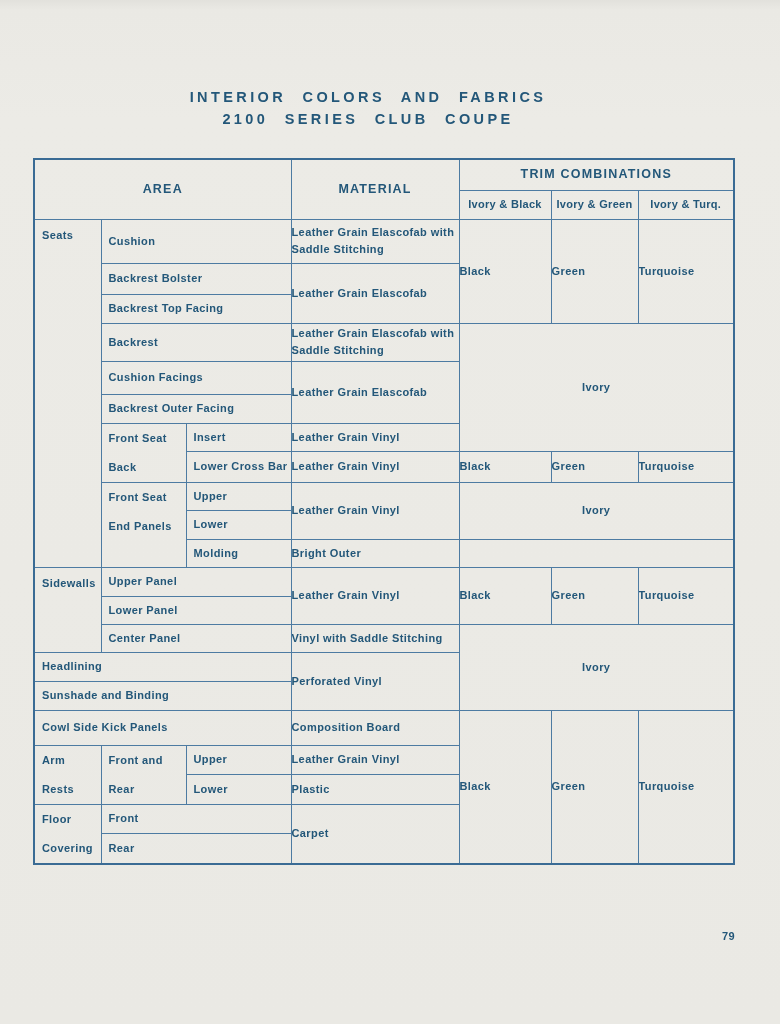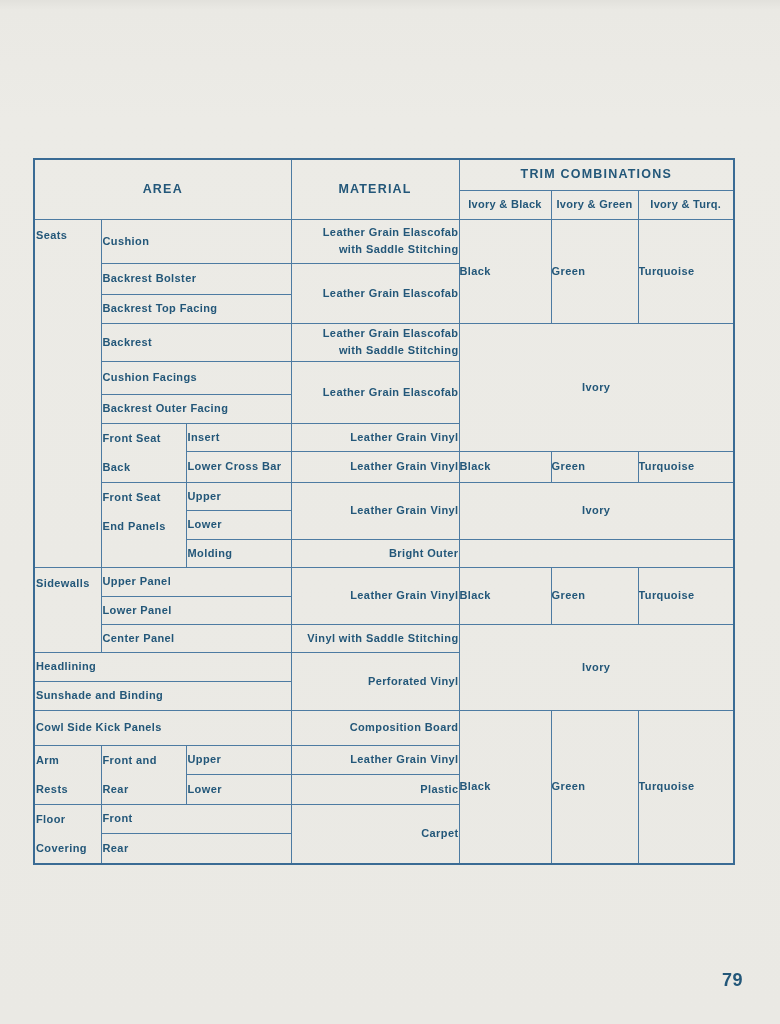--- a/index.html
+++ b/index.html
@@ -36,36 +36,38 @@
     font-size:11px;
     letter-spacing:0.4px;
     line-height:17px;
     vertical-align:middle;
     white-space:pre-line;
     padding:0;
     overflow:hidden;
   }
   th.main-head{font-size:12.5px;letter-spacing:1.2px;text-align:center;}
   th.sub-head{font-size:11px;text-align:center;letter-spacing:0.3px;}
-  td.a{text-align:left;padding-left:1px;}
-  td.m{text-align:right;padding-left:6px;}
+  td.a{text-align:left;padding-left:7px;}
+  td.m{text-align:left;padding-left:0;}
   td.t{text-align:left;}
   td.c{text-align:center;padding-left:0;}
   td.top{vertical-align:top;padding-top:7px;}
   td.top0{vertical-align:top;padding-top:0;}
   td.lr{line-height:29px;}
   .page-num{
-    position:absolute;left:722px;top:970px;
-    font-size:18px;font-weight:bold;color:var(--ink);letter-spacing:0.5px;
+    position:absolute;left:722px;top:930px;
+    font-size:11px;font-weight:bold;color:var(--ink);letter-spacing:0.5px;
   }
 </style>
 </head>
 <body>
 
 <div class="title">
+  <div class="tl">INTERIOR COLORS AND FABRICS</div>
+  <div class="tl">2100 SERIES CLUB COUPE</div>
 </div>
 
 <div class="table-wrap">
   <table>
     <colgroup>
         <col style="width: 67px;">
         <col style="width: 85px;">
         <col style="width: 105px;">
         <col style="width: 168px;">
         <col style="width: 92px;">

